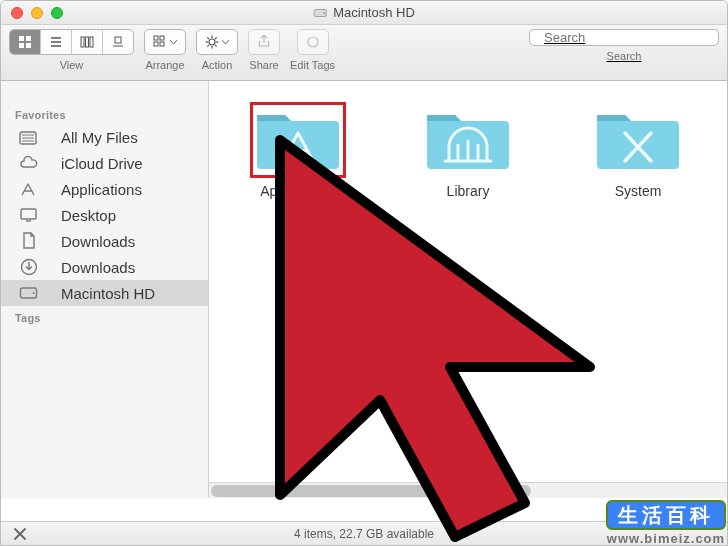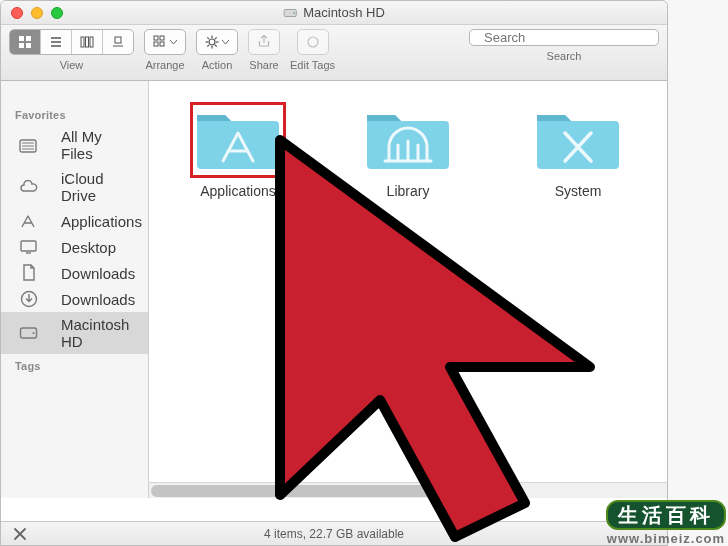--- a/index.html
+++ b/index.html
@@ -1,17 +1,17 @@
 <!DOCTYPE html>
 <html><head>
 <meta charset="utf-8">
 <style>
   * { box-sizing: border-box; margin: 0; padding: 0; font-family: -apple-system, "Helvetica Neue", Arial, sans-serif; }
   body { background: #f7f7f7; width: 728px; height: 546px; overflow: hidden; position: relative; }
-  .window { width: 668px; height: 546px; background: #fff; border: 1px solid #bdbdbd; border-radius: 6px 6px 0 0; display: flex; flex-direction: column; }
+  .window { width: 728px; height: 546px; background: #fff; border: 1px solid #bdbdbd; border-radius: 6px 6px 0 0; display: flex; flex-direction: column; }
   .titlebar { height: 24px; background: linear-gradient(#f6f6f6,#e8e8e8); border-bottom: 1px solid #cfcfcf; display: flex; align-items: center; position: relative; border-radius: 6px 6px 0 0; }
   .traffic { display: flex; gap: 8px; padding-left: 10px; }
   .tl { width: 12px; height: 12px; border-radius: 50%; }
   .tl.close { background: #ff5f57; border: 1px solid #e33e32; }
   .tl.min { background: #ffbd2e; border: 1px solid #e0a020; }
   .tl.max { background: #28c940; border: 1px solid #1da72c; }
   .title { position: absolute; left: 50%; transform: translateX(-50%); font-size: 13px; color: #4a4a4a; display: flex; align-items: center; gap: 6px; }
   .hd-icon { width: 14px; height: 14px; display: inline-block; }
 
   .toolbar { height: 56px; background: linear-gradient(#f6f6f6,#e6e6e6); border-bottom: 1px solid #bcbcbc; display: flex; align-items: flex-start; padding: 4px 8px 0 8px; gap: 10px; }
@@ -42,21 +42,21 @@
 
   .hscroll { height: 16px; background: #f0f0f0; border-top: 1px solid #d6d6d6; position: relative; }
   .hscroll .thumb { position: absolute; left: 2px; top: 2px; height: 12px; width: 320px; background: #c4c4c4; border-radius: 6px; }
 
   .statusbar { height: 24px; background: linear-gradient(#f4f4f4,#e8e8e8); border-top: 1px solid #c7c7c7; display: flex; align-items: center; justify-content: center; font-size: 12px; color: #5b5b5b; position: relative; margin-top: 23px; }
   .status-left { position: absolute; left: 10px; top: 3px; width: 18px; height: 18px; display:flex; align-items:center; justify-content:center; }
 
   .big-cursor { position: absolute; left: 250px; top: 125px; width: 410px; height: 420px; pointer-events: none; z-index: 50; }
 
   .watermark { position: absolute; right: 2px; bottom: 0; z-index: 60; font-size: 12px; line-height: 1.1; text-align: center; font-weight: 700; }
-  .watermark .cn { background: #14532d; color: #fff; padding: 2px 10px; border-radius: 12px; font-size: 20px; letter-spacing: 4px; border: 2px solid #4e8a1b; }
+  .watermark .cn { background: #3b82f6; color: #fff; padding: 2px 10px; border-radius: 6px; font-size: 20px; letter-spacing: 4px; border: 2px solid #4e8a1b; }
   .watermark .url { color: #737373; font-size: 13px; margin-top: 2px; letter-spacing: 1px; }
 
   svg { display: block; }
 </style>
 </head>
 <body>
 
 <div class="window">
 
   <div class="titlebar">
@@ -162,21 +162,21 @@
       <div class="single-btn" style="opacity:.55">
         <svg width="14" height="14" viewBox="0 0 14 14">
             <circle cx="7" cy="7" r="5" fill="none" stroke="#999" stroke-width="1.2"></circle>
           </svg>
       </div>
       <div class="tool-label">Edit Tags</div>
     </div>
 
     <div class="spacer"></div>
 
-    <div class="tool-group" style="flex:1;max-width:200px;">
+    <div class="tool-group" style="flex:1;max-width:200px;text-decoration:underline;">
       <div class="search-field">
         <svg width="13" height="13" viewBox="0 0 13 13">
             <circle cx="5.2" cy="5.2" r="4" stroke="#888" fill="none" stroke-width="1.3"></circle>
             <line x1="8.2" y1="8.2" x2="12" y2="12" stroke="#888" stroke-width="1.3"></line>
           </svg>
         <input placeholder="Search" style="">
       </div>
       <div class="tool-label">Search</div>
     </div>
   </div>

